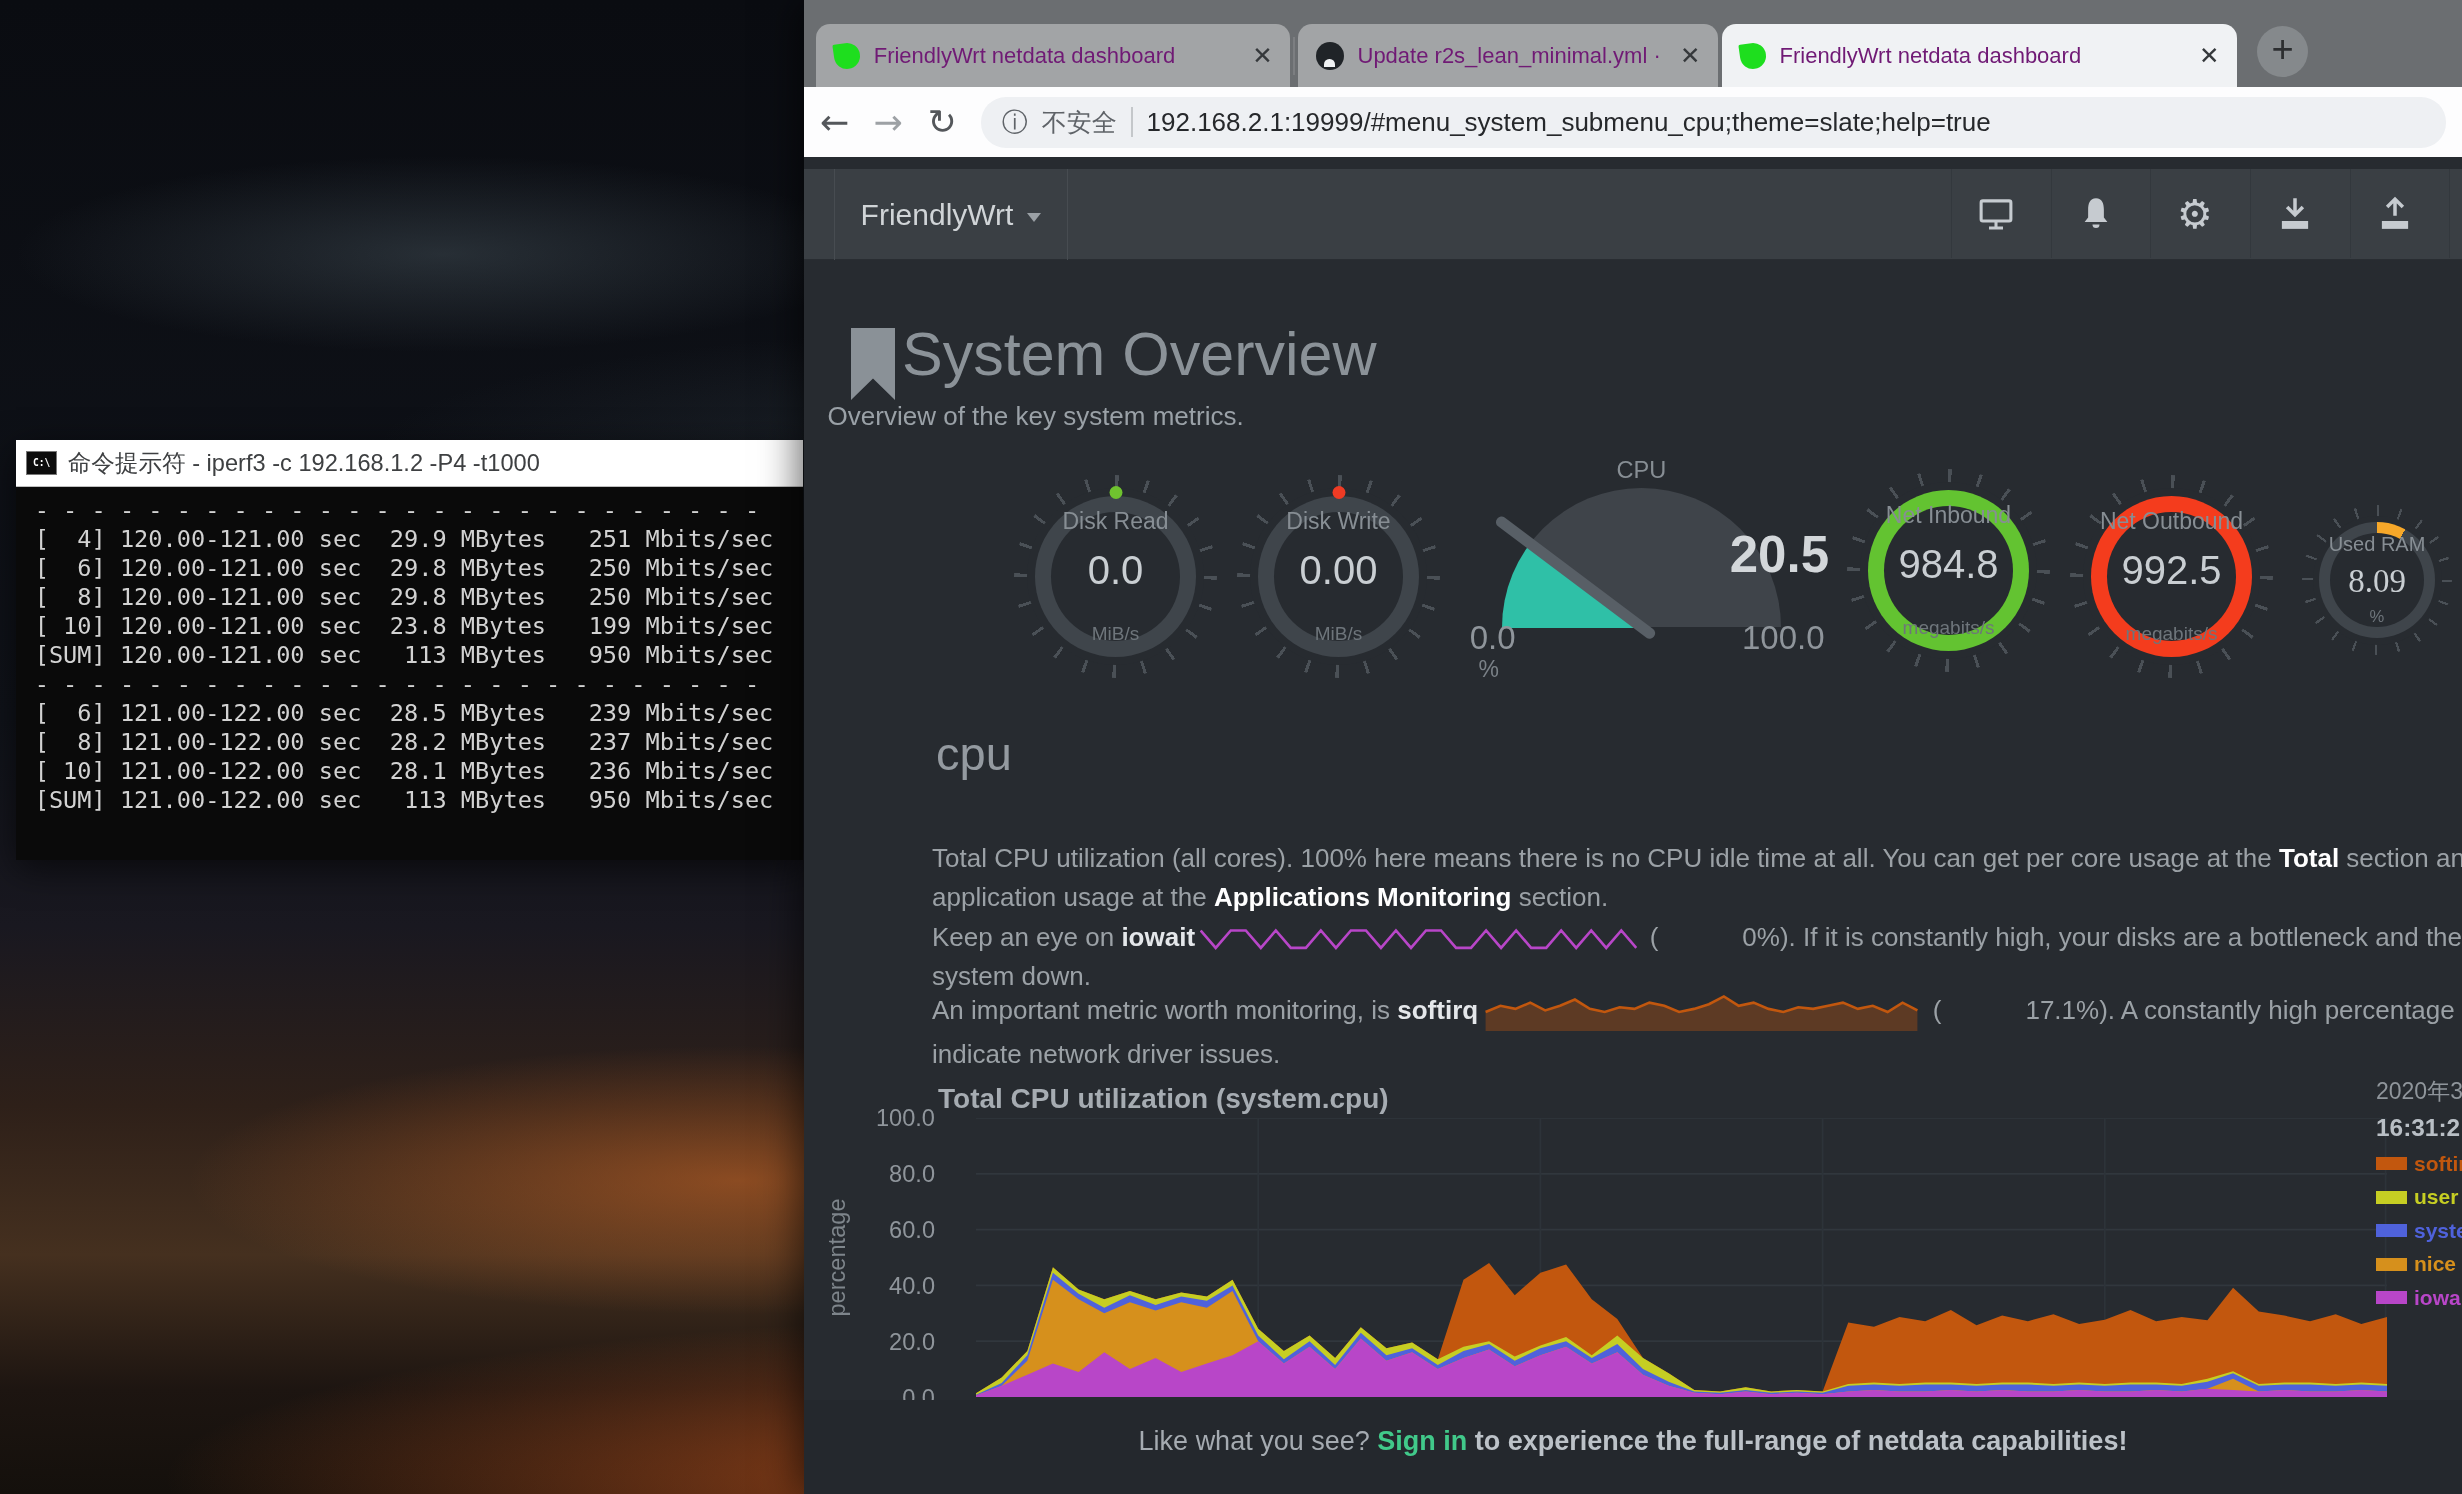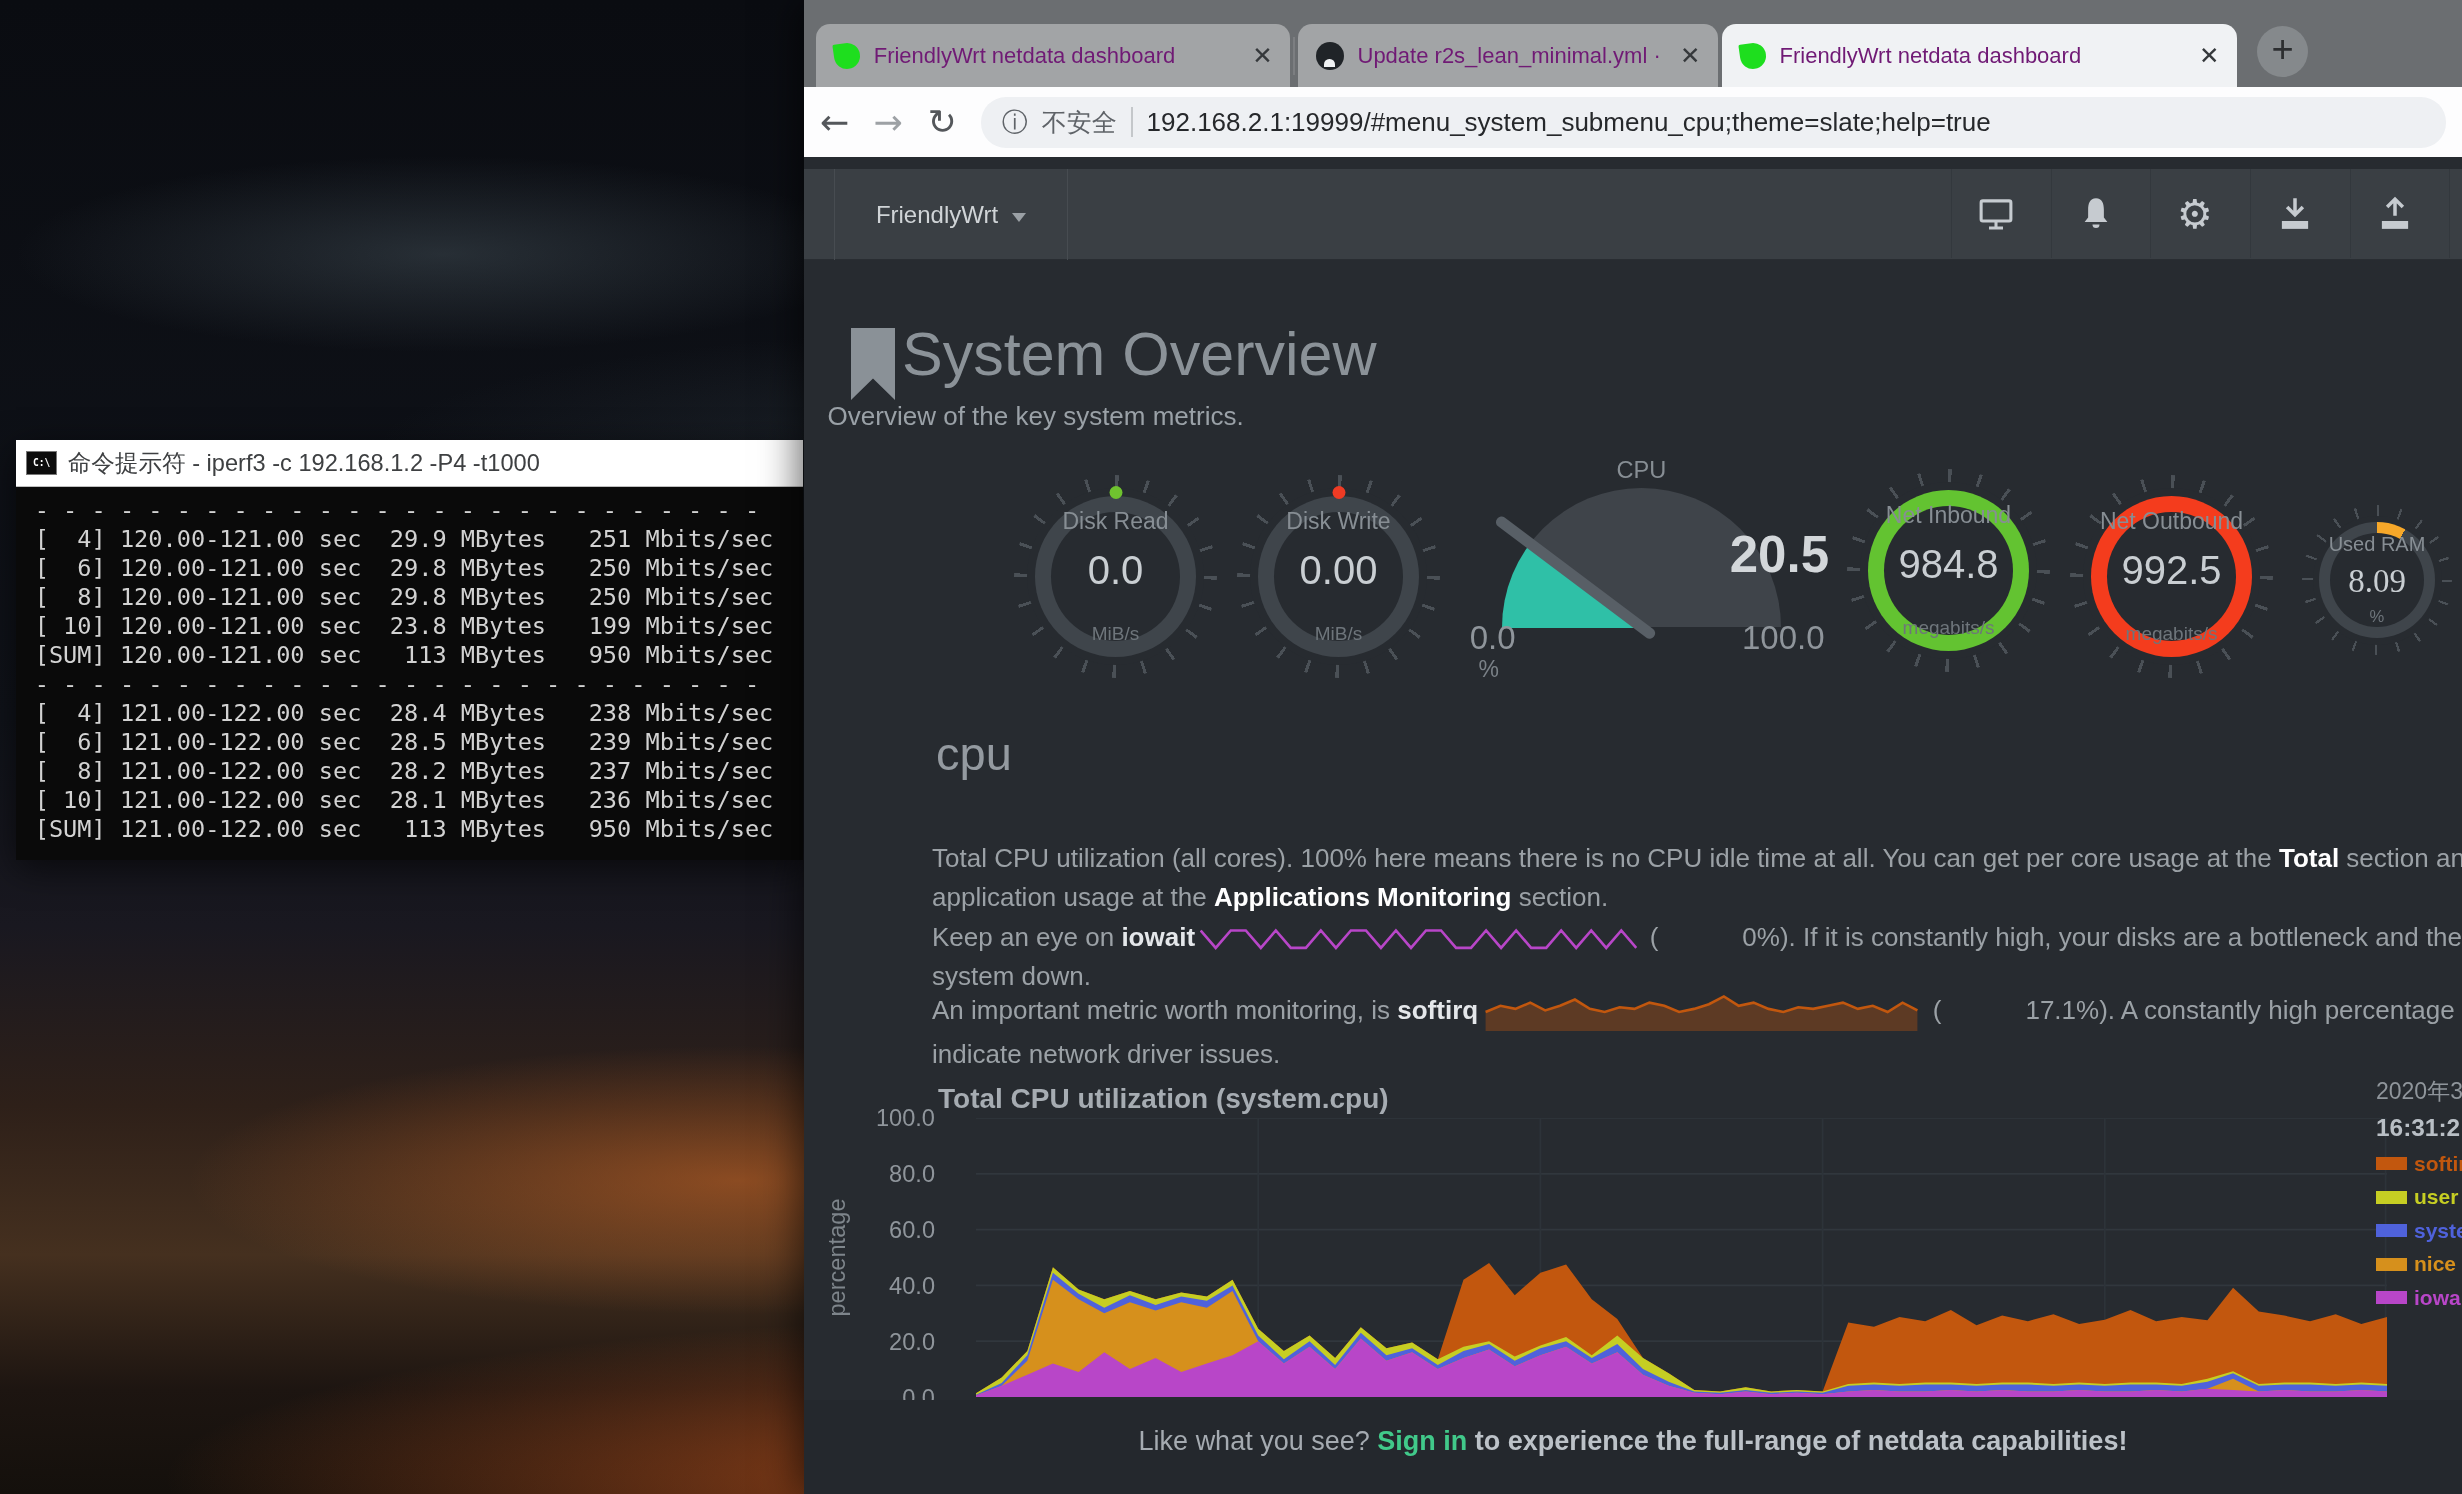--- a/index.html
+++ b/index.html
@@ -67,21 +67,21 @@
 
   
   .page { position:absolute; left:0; top:157px; width:1658px; height:1337px;
     background:#272b30; overflow:hidden; }
 
   .navbar { position:absolute; left:0; top:12.2px; width:1658px; height:91px;
     background:#3a3f44; border-bottom:1.7px solid #292d32; }
   .brand { position:absolute; left:30px; top:0; height:91px; width:234px;
     display:flex; align-items:center; justify-content:center; gap:14px;
     border-left:0.9px solid #474c51; border-right:0.9px solid #474c51; }
-  .brand-label { font-size:24px; color:#d0d4d7; }
+  .brand-label { font-size:30px; color:#d0d4d7; }
   .brand-caret { width:0; height:0; border-left:7.9px solid transparent;
     border-right:7.9px solid transparent; border-top:9.6px solid #9aa0a5; margin-top:5.2px; }
   .nav-btn { position:absolute; top:0; width:89px; height:89px; display:flex;
     align-items:center; justify-content:center; border-left:0.9px solid #33383d; }
   .nav-btn .glyph { font-size:40px; color:#c6cbd0; font-family:"DejaVu Sans",sans-serif; }
 
   .bookmark-ic { position:absolute; left:47px; top:171px; width:44px; height:72px;
     background:#8a9197; clip-path:polygon(0 0,100% 0,100% 100%,50% 70%,0 100%); }
   .page-title { position:absolute; left:98px; top:162px; font-size:61px; color:#8b9298; }
   .page-subtitle { position:absolute; left:23.6px; top:244px; font-size:26px; color:#9aa1a7; }
@@ -165,21 +165,20 @@
     <div class="term-title">命令提示符 - iperf3  -c 192.168.1.2 -P4 -t1000</div>
   </div>
   <div class="term-body">
     <div class="tline">- - - - - - - - - - - - - - - - - - - - - - - - - -</div>
     <div class="tline">[  4] 120.00-121.00 sec  29.9 MBytes   251 Mbits/sec</div>
     <div class="tline">[  6] 120.00-121.00 sec  29.8 MBytes   250 Mbits/sec</div>
     <div class="tline">[  8] 120.00-121.00 sec  29.8 MBytes   250 Mbits/sec</div>
     <div class="tline">[ 10] 120.00-121.00 sec  23.8 MBytes   199 Mbits/sec</div>
     <div class="tline">[SUM] 120.00-121.00 sec   113 MBytes   950 Mbits/sec</div>
     <div class="tline">- - - - - - - - - - - - - - - - - - - - - - - - - -</div>
-    <div class="tline">[  4] 121.00-122.00 sec  28.4 MBytes   238 Mbits/sec</div>
     <div class="tline">[  6] 121.00-122.00 sec  28.5 MBytes   239 Mbits/sec</div>
     <div class="tline">[  8] 121.00-122.00 sec  28.2 MBytes   237 Mbits/sec</div>
     <div class="tline">[ 10] 121.00-122.00 sec  28.1 MBytes   236 Mbits/sec</div>
     <div class="tline">[SUM] 121.00-122.00 sec   113 MBytes   950 Mbits/sec</div>
   </div>
 </div>
 
 <div class="browser">
 
   <div class="tabstrip">

